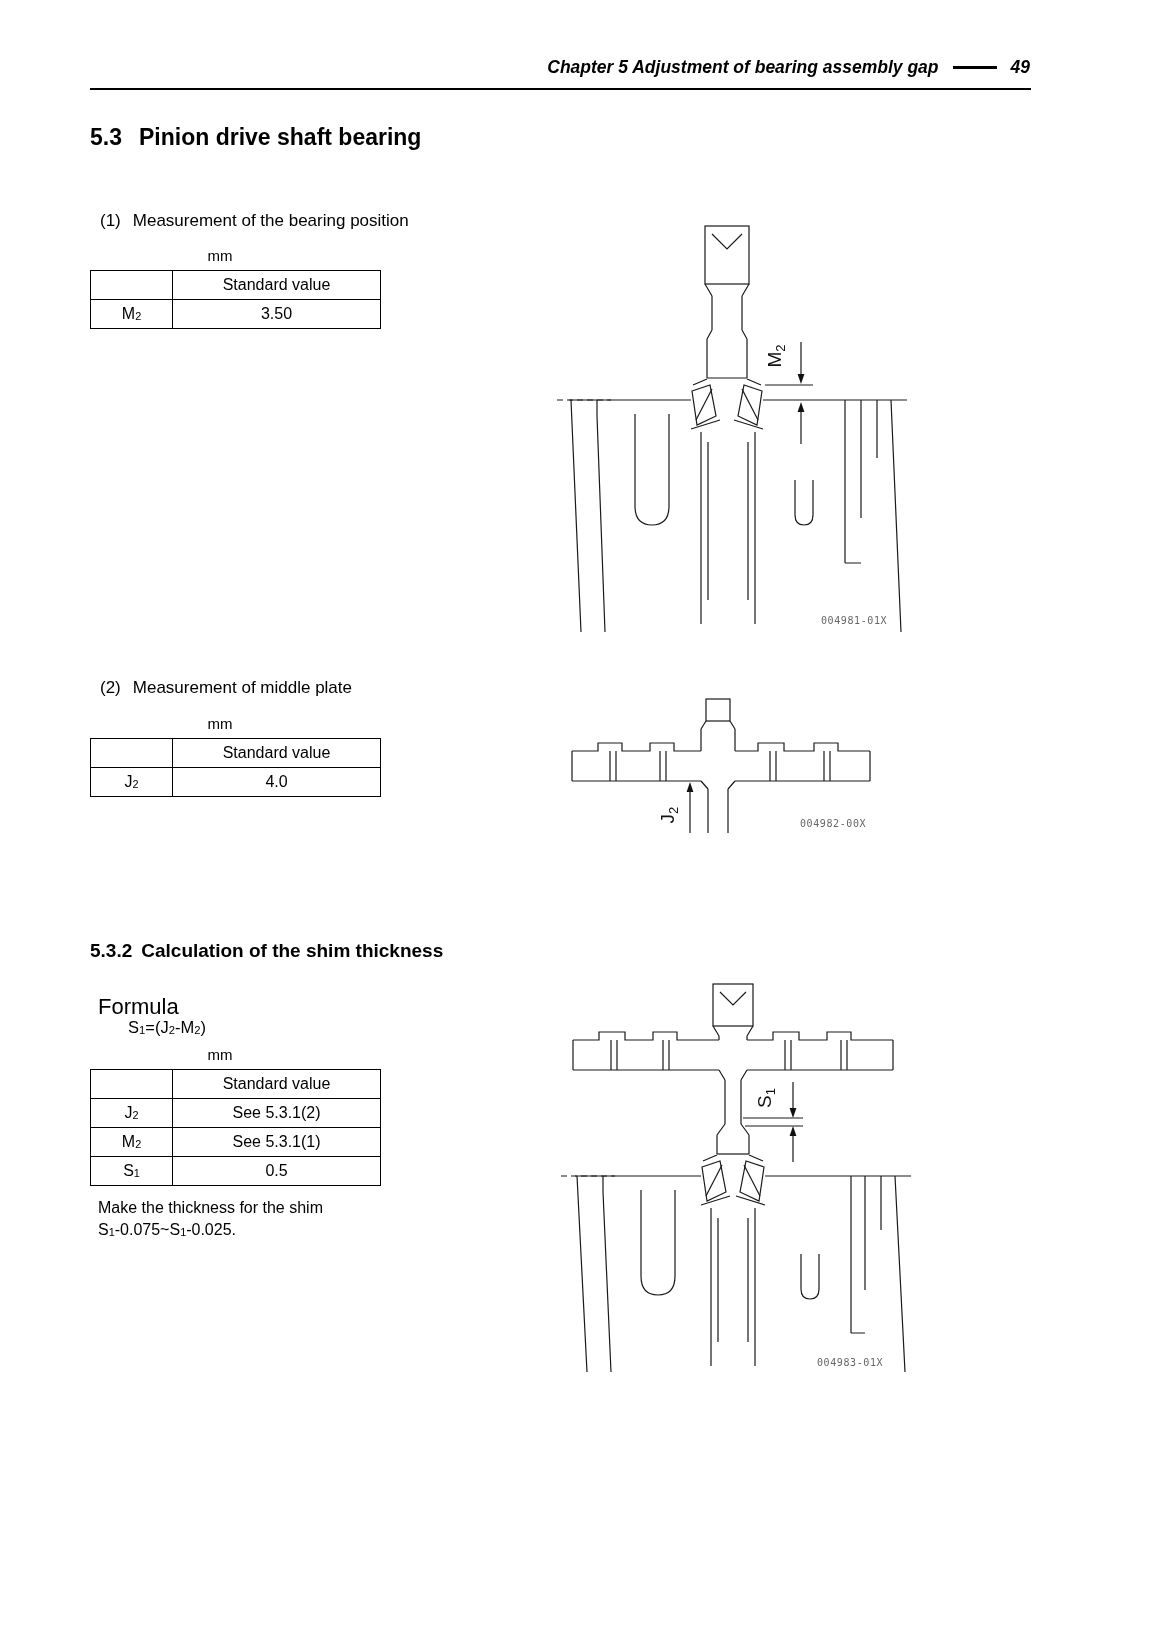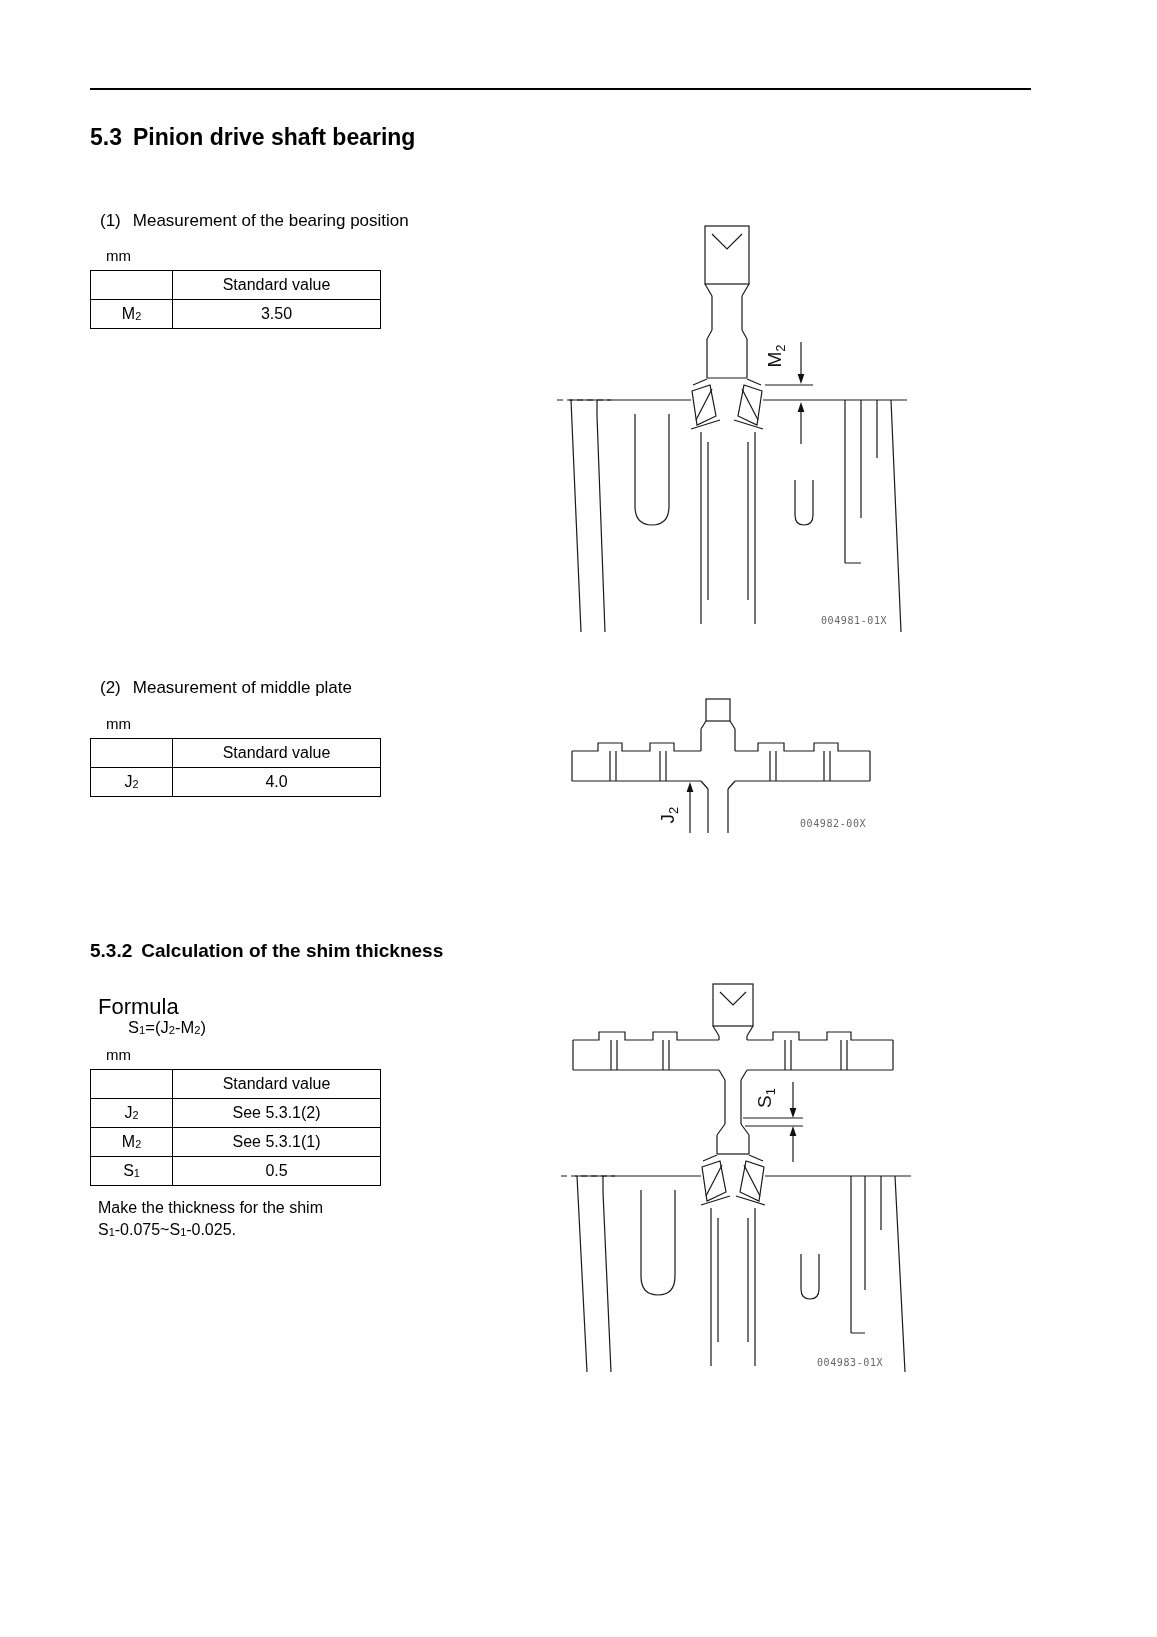--- a/index.html
+++ b/index.html
@@ -8,26 +8,26 @@
     position:relative; width:1157px; height:1637px; background:#fff;
     font-family:"Liberation Sans", sans-serif; color:#000; overflow:hidden;
   }
   
   .hdr { position:absolute; top:57px; right:127px; display:flex; align-items:center; gap:14px;
          font-style:italic; font-weight:bold; font-size:17.5px; white-space:nowrap; }
   .hdr-sep { width:44px; height:2.4px; background:#000; }
   .hdr-rule { position:absolute; left:90px; top:88px; width:941px; height:2.2px; background:#000; }
   
   .h-sec { position:absolute; left:90px; top:124px; font-size:23px; font-weight:bold; }
-  .h-sec .num { margin-right:11px; }
+  .h-sec .num { margin-right:17px; }
   .h-sub { position:absolute; left:90px; font-size:19px; font-weight:bold; }
   .h-sub .num { margin-right:9px; }
   .item-label { position:absolute; left:90px; font-size:17px;margin-left:10px; }
   .item-label .num { margin-right:12px; }
-  .unit { position:absolute; left:106px; width:290px; text-align:left; font-size:15px; }
+  .unit { position:absolute; left:75px; width:290px; text-align:center; font-size:15px; }
   
   .val-table { position:absolute; border-collapse:collapse; font-size:16px; background:#fff; }
   .val-table th, .val-table td { border:1.7px solid #000; height:29px; text-align:center;
     vertical-align:middle; font-weight:normal; padding:0 4px; }
   .val-table .c1 { width:82px; }
   .val-table .c2 { width:208px; }
   .sub { font-size:0.68em; vertical-align:-0.12em; }
   .formula-label { position:absolute; left:98px; top:994px; font-size:22px; }
   .formula { position:absolute; left:128px; top:1018px; font-size:16.5px; }
   .note { position:absolute; left:98px; top:1197px; font-size:16px; line-height:22px; }
@@ -38,20 +38,25 @@
   .arrow { fill:#111; stroke:none; }
   .dimlabel { font-family:"Liberation Sans", sans-serif; font-size:19px; fill:#111; }
   .svgsub { font-size:13px; }
   .figcode { font-family:"DejaVu Sans Mono", monospace; font-size:10px; fill:#666; letter-spacing:0.6px; }
 </style>
 </head>
 <body>
 
 <div class="page">
 
+  <div class="hdr">
+    <span>Chapter 5  Adjustment of bearing assembly gap</span>
+    <span class="hdr-sep"></span>
+    <span>49</span>
+  </div>
   <div class="hdr-rule"></div>
 
   <div class="h-sec">
     <span class="num">5.3</span><span>Pinion drive shaft bearing</span>
   </div>
 
 
   <div class="item-label" style="top:211px;">
     <span class="num">(1)</span><span>Measurement of the bearing position</span>
   </div>

